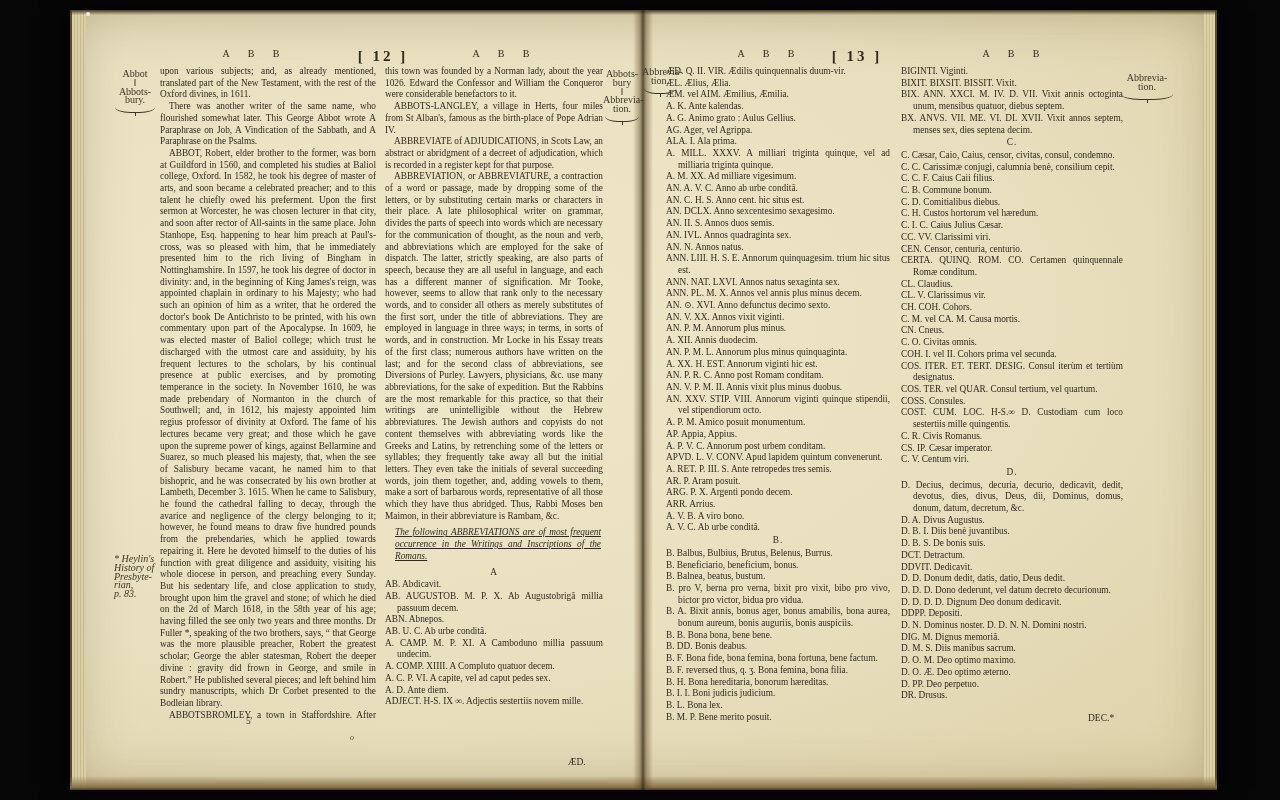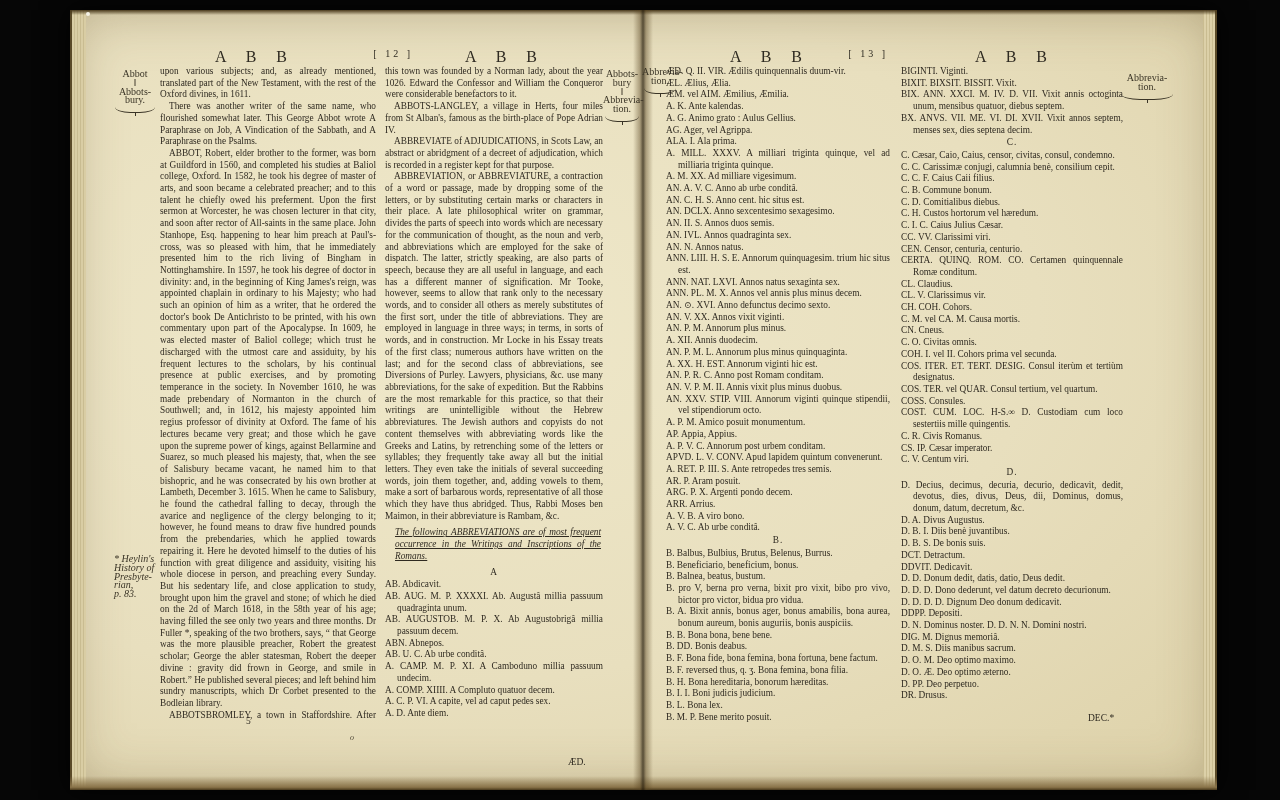--- a/index.html
+++ b/index.html
@@ -19,24 +19,24 @@
   .edge-right{position:absolute;right:0;top:0;width:12px;height:780px;
           background:repeating-linear-gradient(90deg,#c9bc91 0 1px,#dcd0a8 1px 3px);
           border-right:2px solid #5a4a28;}
   .edge-top{position:absolute;left:0;top:0;width:100%;height:5px;
           background:linear-gradient(#4a3a1c,rgba(74,58,28,0));}
   .edge-bottom{position:absolute;left:0;bottom:0;width:100%;height:14px;
           background:linear-gradient(rgba(74,58,28,0),#8a744a 80%,#4a3a1c);}
   .speck{position:absolute;left:16px;top:2px;width:4px;height:4px;background:#f5f2e6;border-radius:50%;}
 
   
-  .hdr{position:absolute;top:38px;height:18px;color:#2e2a21;font-size:16px;
+  .hdr{position:absolute;top:38px;height:18px;color:#2e2a21;font-size:10px;
        letter-spacing:8px;text-align:center;white-space:nowrap;}
-  .pagenum{position:absolute;top:38px;height:18px;color:#2e2a21;font-size:10px;
-       letter-spacing:3px;text-align:right;white-space:nowrap;}
+  .pagenum{position:absolute;top:38px;height:18px;color:#2e2a21;font-size:15px;
+       letter-spacing:3px;text-align:center;white-space:nowrap;font-weight:bold;}
 
   
   .col{position:absolute;color:#2f2a21;font-size:9.3px;line-height:11.7px;
        text-align:justify;overflow:hidden;}
   .blk{margin:0;}
   .blk-cont{text-indent:0;}
   .blk-para{text-indent:9px;}
   .blk-entry{padding-left:12px;text-indent:-12px;}
   .blk-sect{text-align:center;text-indent:0;letter-spacing:1px;margin:1px 0;}
   .blk-noteit{font-style:italic;margin:5px 0 4px 0;text-indent:0;padding:0 2px 0 10px;text-decoration:underline;}
@@ -109,21 +109,20 @@
           <div class="blk blk-para">ABBOTSBROMLEY, a town in Staffordshire. After the dissolution of the monasteries, it was given to the lord Paget; and has since been called Paget's Bromley. But it retains its old name in the king's books, and with regard to the fairs. W. Long. 1. 2. N. Lat. 52. 45.</div>
         </div>
       <div class="col" style="left:315px;top:56px;width:218px;height:654px;">
           <div class="blk blk-cont">this town was founded by a Norman lady, about the year 1026. Edward the Confessor and William the Conqueror were considerable benefactors to it.</div>
           <div class="blk blk-para">ABBOTS-LANGLEY, a village in Herts, four miles from St Alban's, famous as the birth-place of Pope Adrian IV.</div>
           <div class="blk blk-para">ABBREVIATE of ADJUDICATIONS, in Scots Law, an abstract or abridgment of a decreet of adjudication, which is recorded in a register kept for that purpose.</div>
           <div class="blk blk-para">ABBREVIATION, or ABBREVIATURE, a contraction of a word or passage, made by dropping some of the letters, or by substituting certain marks or characters in their place. A late philosophical writer on grammar, divides the parts of speech into words which are necessary for the communication of thought, as the noun and verb, and abbreviations which are employed for the sake of dispatch. The latter, strictly speaking, are also parts of speech, because they are all useful in language, and each has a different manner of signification. Mr Tooke, however, seems to allow that rank only to the necessary words, and to consider all others as merely substitutes of the first sort, under the title of abbreviations. They are employed in language in three ways; in terms, in sorts of words, and in construction. Mr Locke in his Essay treats of the first class; numerous authors have written on the last; and for the second class of abbreviations, see Diversions of Purley. Lawyers, physicians, &amp;c. use many abbreviations, for the sake of expedition. But the Rabbins are the most remarkable for this practice, so that their writings are unintelligible without the Hebrew abbreviatures. The Jewish authors and copyists do not content themselves with abbreviating words like the Greeks and Latins, by retrenching some of the letters or syllables; they frequently take away all but the initial letters. They even take the initials of several succeeding words, join them together, and, adding vowels to them, make a sort of barbarous words, representative of all those which they have thus abridged. Thus, Rabbi Moses ben Maimon, in their abbreviature is Rambam, &amp;c.</div>
           <div class="blk blk-noteit">The following ABBREVIATIONS are of most frequent occurrence in the Writings and Inscriptions of the Romans.</div>
           <div class="blk blk-sect">A</div>
           <div class="blk blk-entry">AB. Abdicavit.</div>
-          <div class="blk blk-entry">AB. AUG. M. P. XXXXI. Ab. Augustâ millia passuum quadraginta unum.</div>
           <div class="blk blk-entry">AB. AUGUSTOB. M. P. X. Ab Augustobrigâ millia passuum decem.</div>
           <div class="blk blk-entry">ABN. Abnepos.</div>
           <div class="blk blk-entry">AB. U. C. Ab urbe conditâ.</div>
           <div class="blk blk-entry">A. CAMP. M. P. XI. A Camboduno millia passuum undecim.</div>
           <div class="blk blk-entry">A. COMP. XIIII. A Compluto quatuor decem.</div>
           <div class="blk blk-entry">A. C. P. VI. A capite, vel ad caput pedes sex.</div>
           <div class="blk blk-entry">A. D. Ante diem.</div>
           <div class="blk blk-entry">ADJECT. H-S. IX ∞. Adjectis sestertiis novem mille.</div>
         </div>
 

